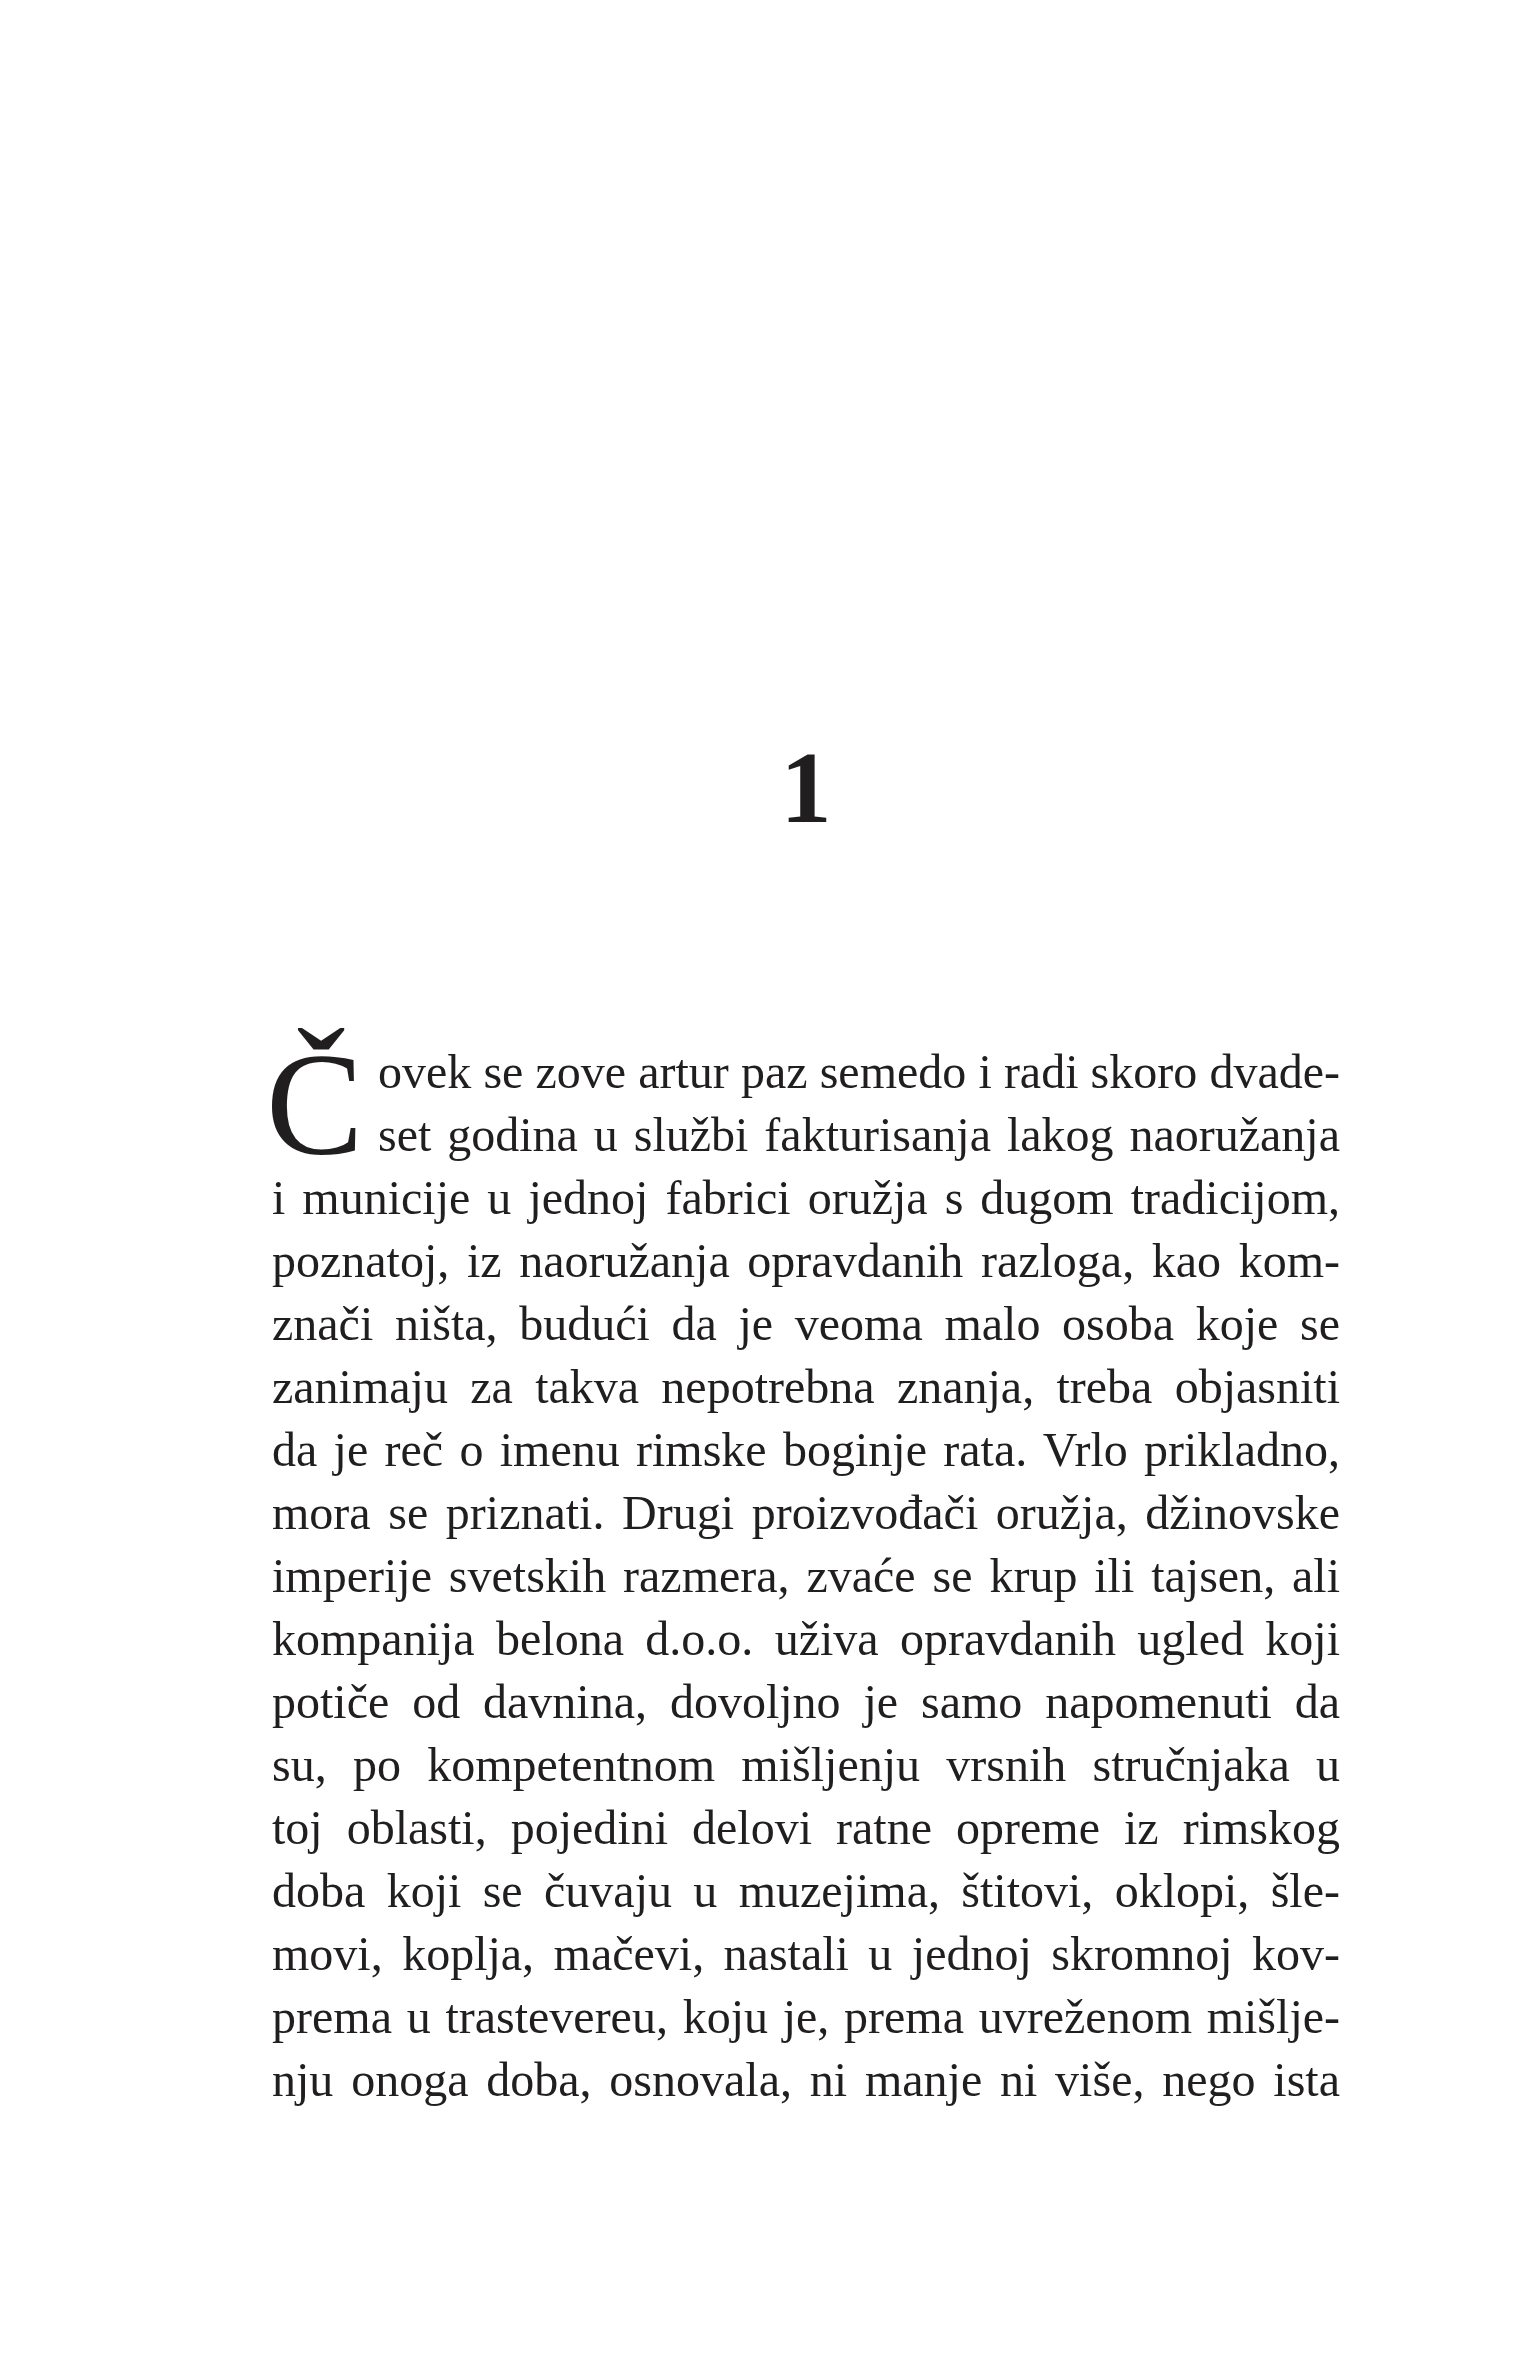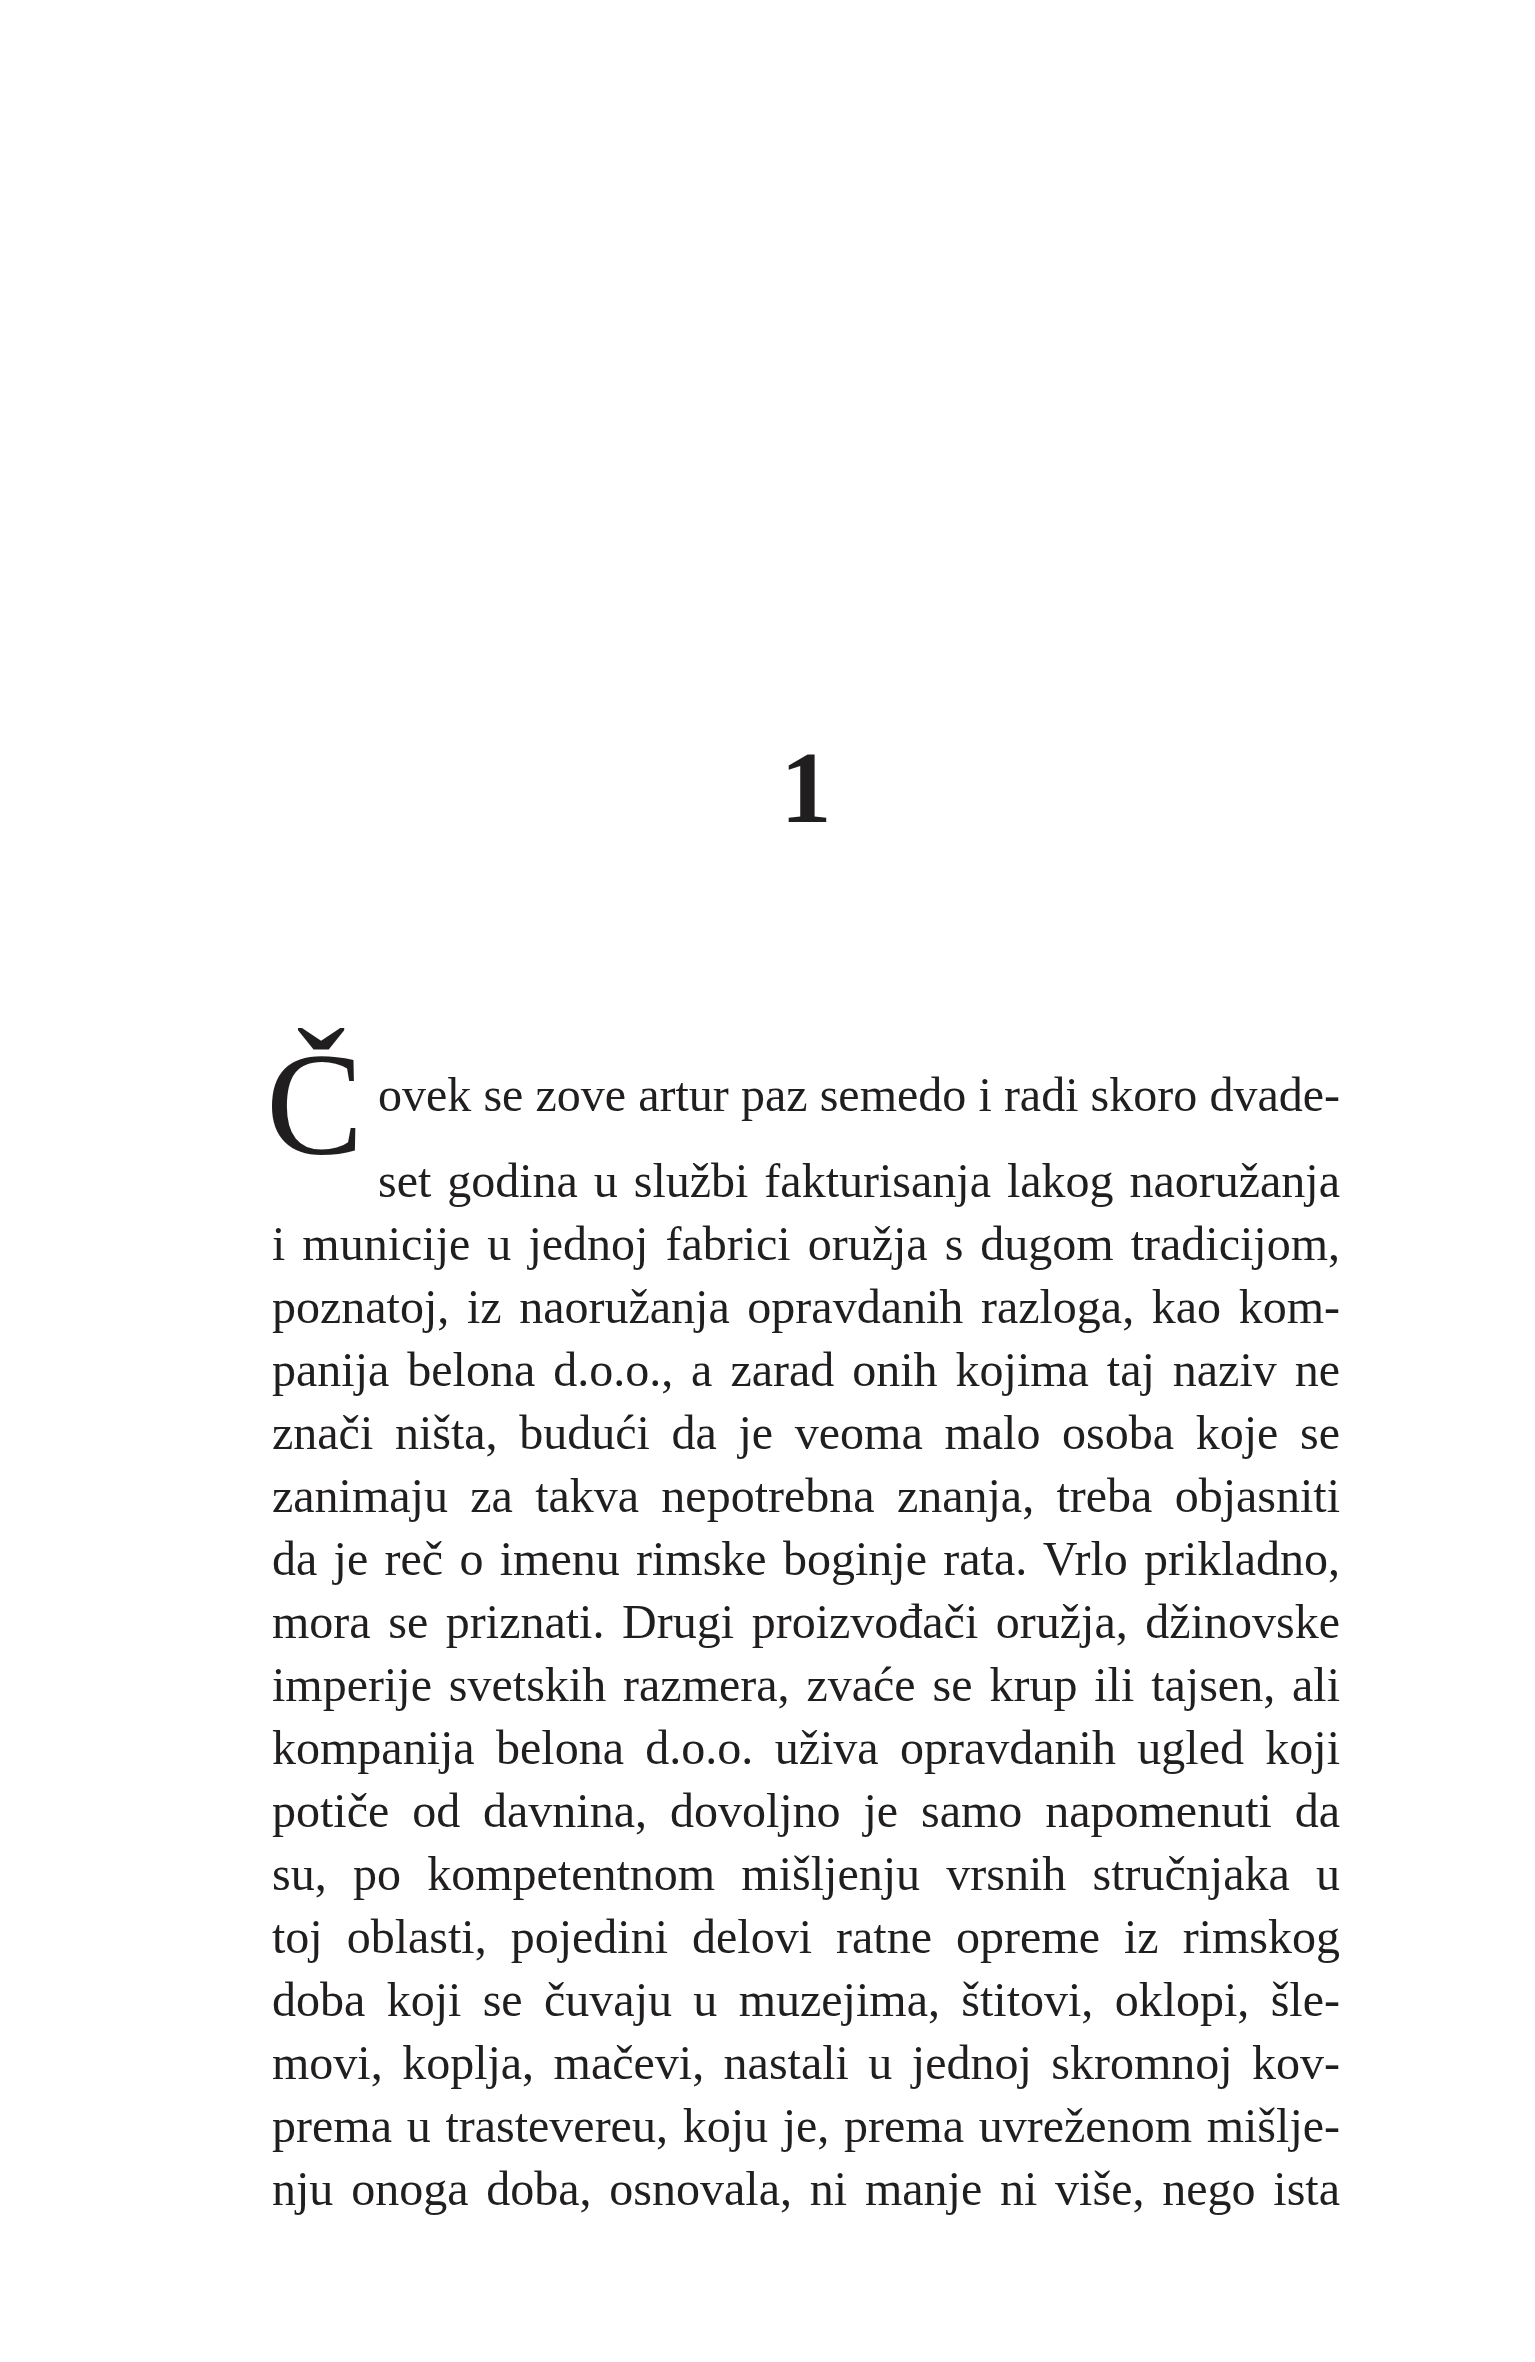--- a/index.html
+++ b/index.html
@@ -44,41 +44,39 @@
     font-weight: normal;
   }
   .line {
     text-align: justify;
     text-align-last: justify;
     height: 63px;
     white-space: nowrap;
   }
   .line.indented {
     padding-left: 106px;
-    margin-top: 23px;
   }
 </style>
 </head>
 <body>
 
 <div class="page" style="background: rgb(255, 255, 255); color: rgb(33, 30, 31);">
   <div class="chapter-number">1</div>
 
   <div class="text-block">
     <span class="dropcap">Č</span>
 
     <div>
         <div class="line indented">ovek se zove artur paz semedo i radi skoro dvade-</div>
         <div class="line indented">set godina u službi fakturisanja lakog naoružanja</div>
       </div>
 
     <div>
         <div class="line">i municije u jednoj fabrici oružja s dugom tradicijom,</div>
         <div class="line">poznatoj, iz naoružanja opravdanih razloga, kao kom-</div>
-        <div class="line">panija belona d.o.o., a zarad onih kojima taj naziv ne</div>
         <div class="line">znači ništa, budući da je veoma malo osoba koje se</div>
         <div class="line">zanimaju za takva nepotrebna znanja, treba objasniti</div>
         <div class="line">da je reč o imenu rimske boginje rata. Vrlo prikladno,</div>
         <div class="line">mora se priznati. Drugi proizvođači oružja, džinovske</div>
         <div class="line">imperije svetskih razmera, zvaće se krup ili tajsen, ali</div>
         <div class="line">kompanija belona d.o.o. uživa opravdanih ugled koji</div>
         <div class="line">potiče od davnina, dovoljno je samo napomenuti da</div>
         <div class="line">su, po kompetentnom mišljenju vrsnih stručnjaka u</div>
         <div class="line">toj oblasti, pojedini delovi ratne opreme iz rimskog</div>
         <div class="line">doba koji se čuvaju u muzejima, štitovi, oklopi, šle-</div>

